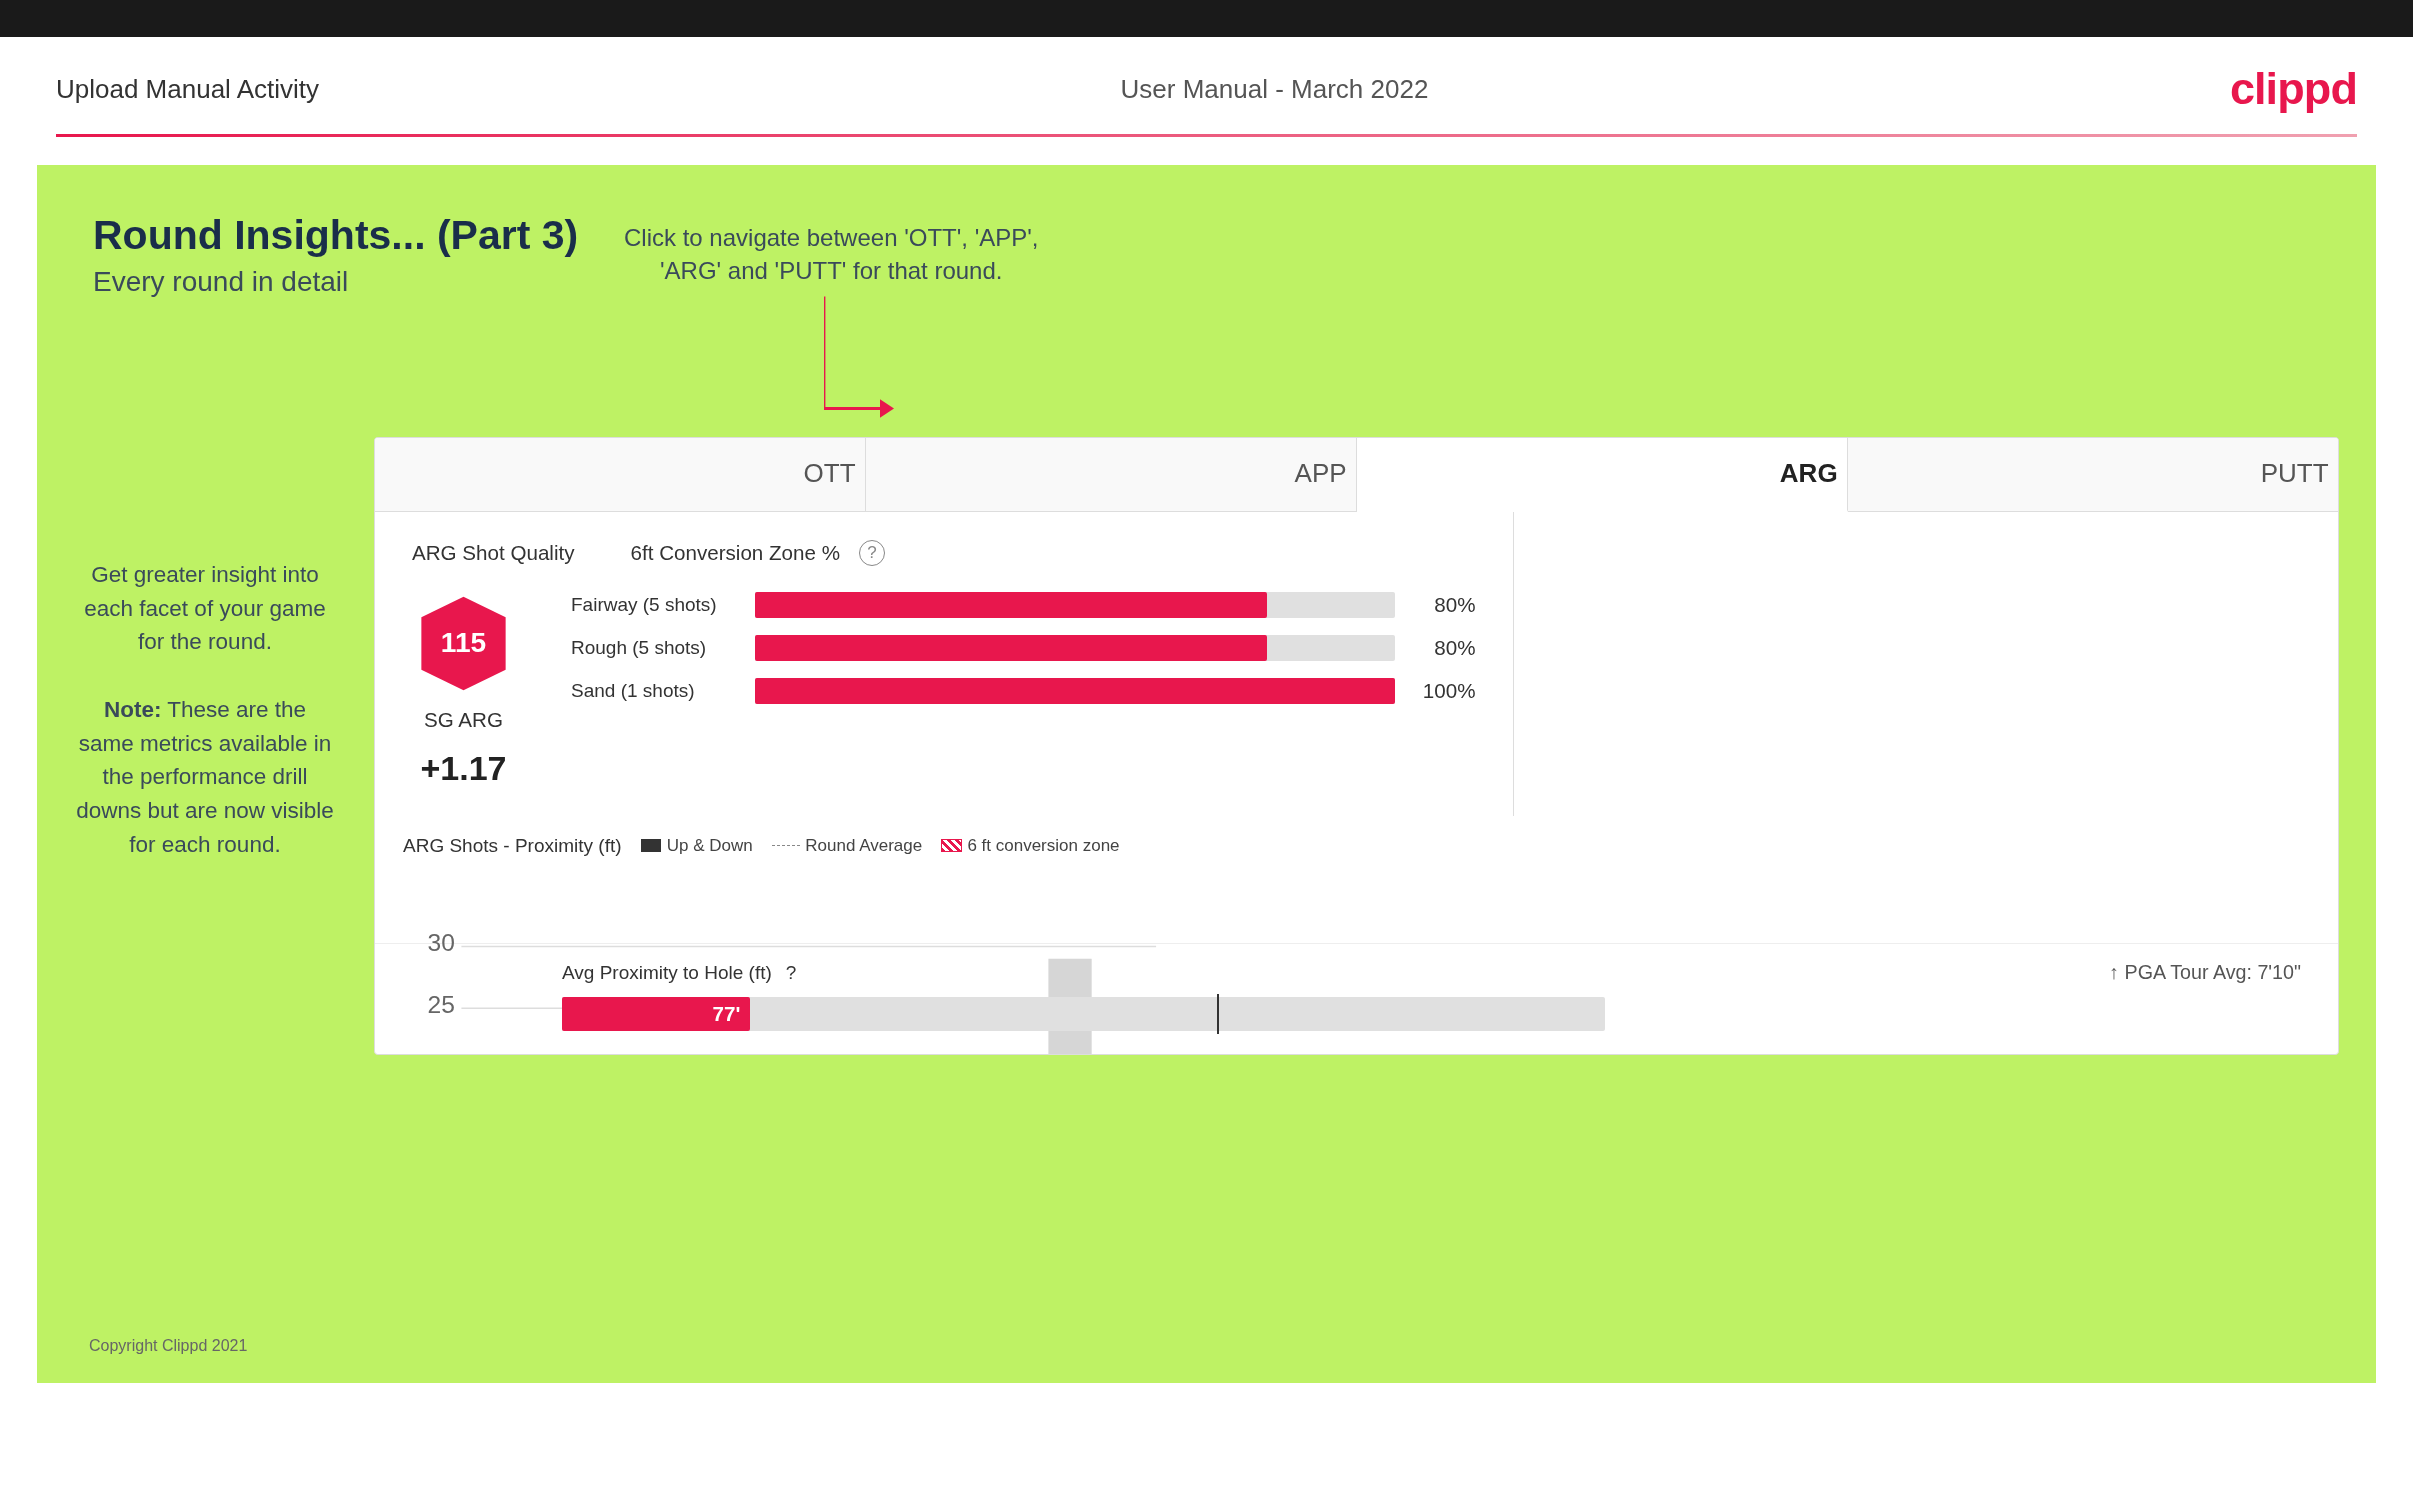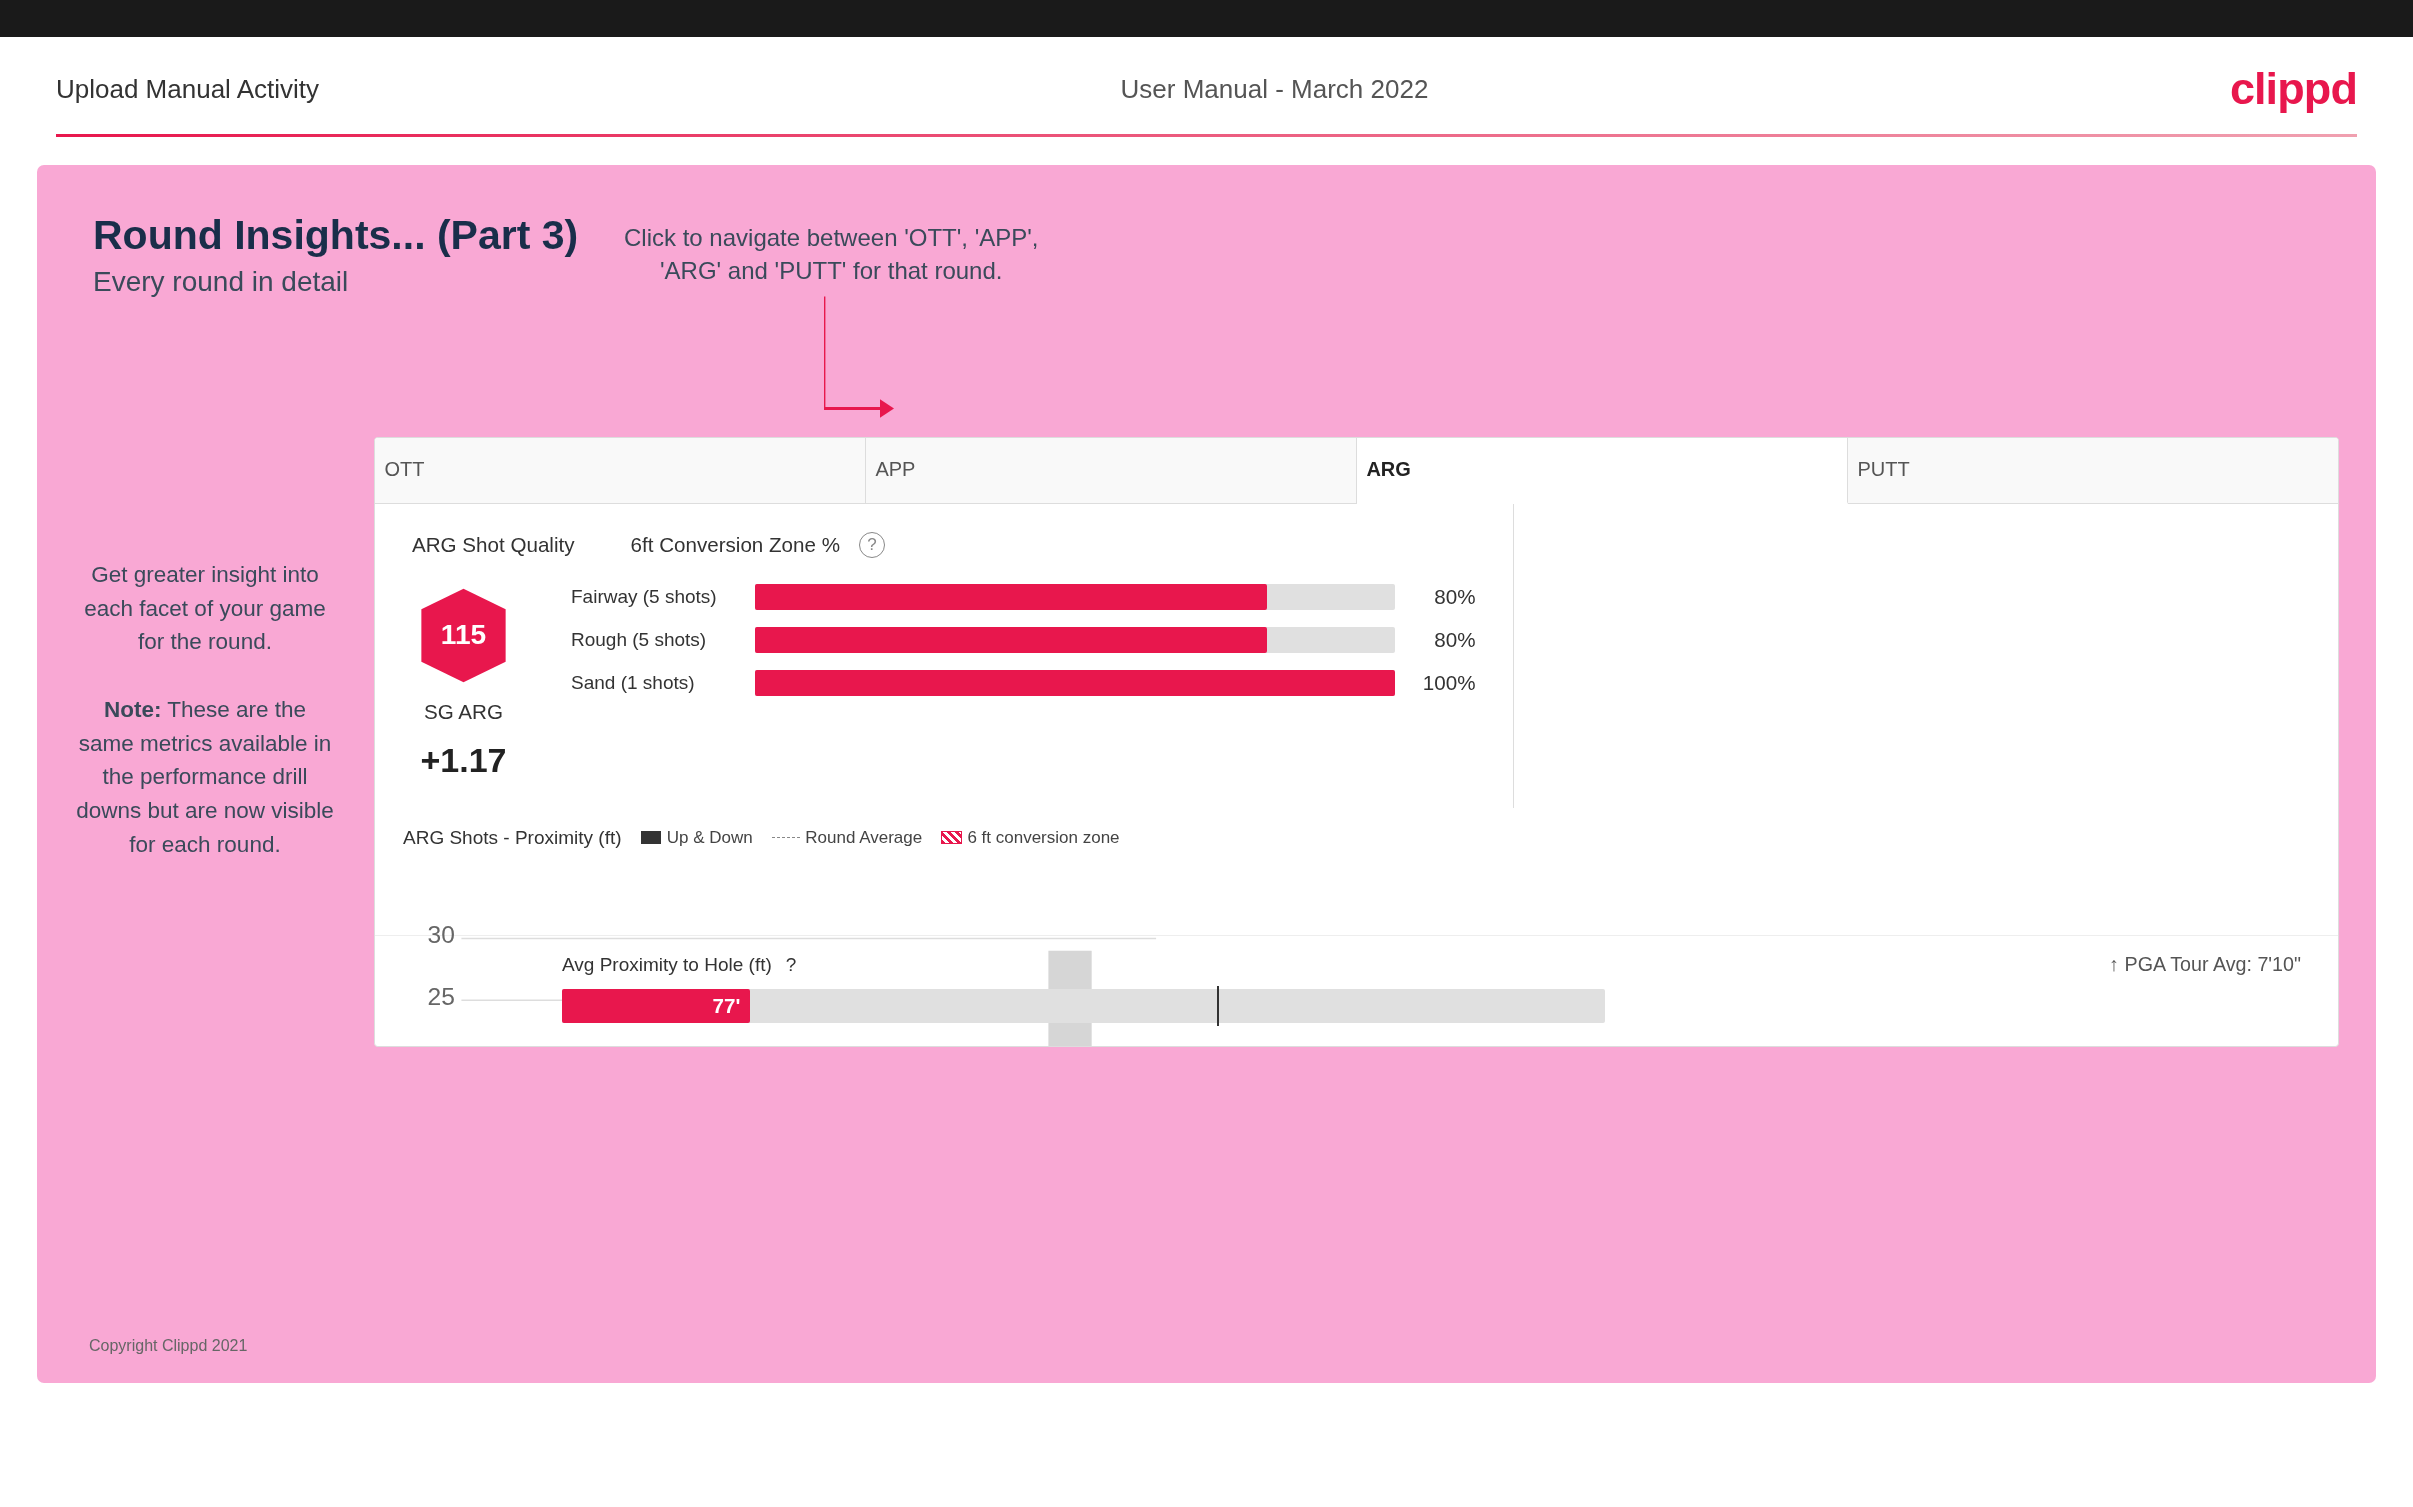--- a/index.html
+++ b/index.html
@@ -45,24 +45,24 @@
 
     
     .header-divider {
       height: 2.8px;
       background: linear-gradient(to right, #e8174d, #f0a0b0);
       margin: 0 56px;
     }
 
     
     .main-content {
-      background: #f9a8d4;
+      background: #bef264;
       margin: 28px 37px;
       padding: 47px 56px 56px 56px;
-      border-radius: 7px;
+      border-radius: 0;
       min-height: 1218px;
       position: relative;
     }
 
     .section-title {
       font-size: 41px;
       font-weight: 700;
       color: #1a2e4a;
       margin-bottom: 7.5px;
     }
@@ -111,22 +111,22 @@
     }
 
     
     .tabs-row {
       display: flex;
       border-bottom: 0.9px solid #ddd;
     }
     .tab {
       flex: 1;
       padding: 20.6px 9.4px;
-      text-align: left;
-      font-size: 20px;
+      text-align: right;
+      font-size: 26px;
       color: #555;
       cursor: pointer;
       border-right: 0.9px solid #ddd;
       background: #f9f9f9;
     }
     .tab:last-child { border-right: none; }
     .tab.active {
       background: #fff;
       color: #222;
       font-weight: 600;

